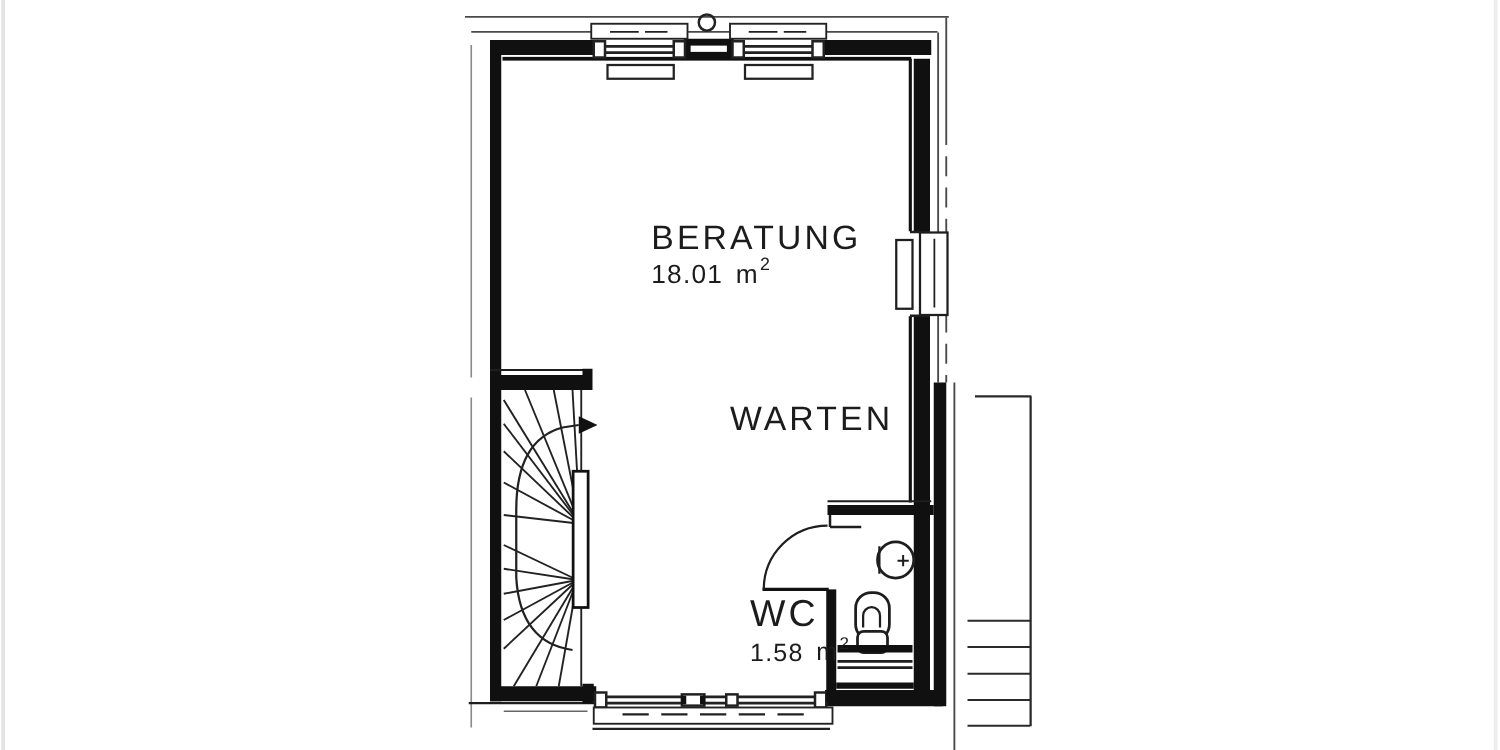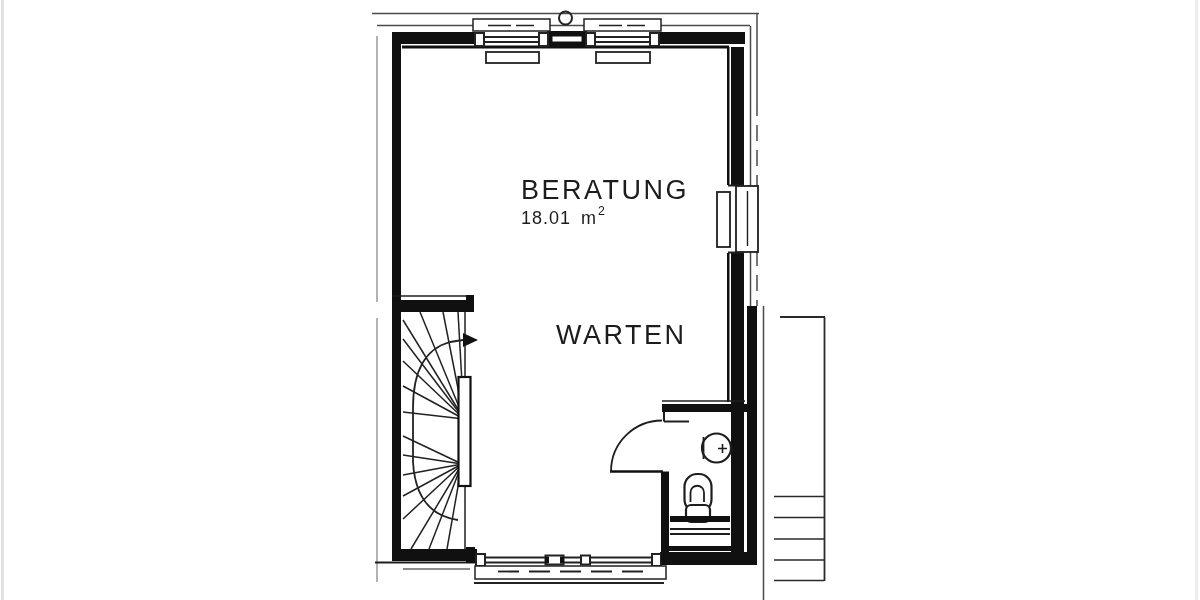--- a/index.html
+++ b/index.html
@@ -3,21 +3,21 @@
 <meta charset="utf-8">
 <style>
   html,body{margin:0;padding:0;background:#ffffff;}
   .stage{position:relative;width:1200px;height:600px;background:#ffffff;overflow:hidden;
          font-family:"Liberation Sans", sans-serif;}
   svg{position:absolute;left:0;top:0;}
   .room-label{position:absolute;color:#1c1c1c;line-height:1.05;white-space:nowrap;}
   .room-name{letter-spacing:2.5px;font-weight:400;}
   .room-area{letter-spacing:1px;font-weight:400;}
   .lbl-beratung .room-name,.lbl-warten .room-name{font-size:27px;}
-  .lbl-beratung .room-area,.lbl-warten .room-area{font-size:18px;margin-top:3px;}
+  .lbl-beratung .room-area,.lbl-warten .room-area{font-size:21px;margin-top:3px;}
   .lbl-wc .room-name{font-size:30px;}
   .lbl-wc .room-area{font-size:20px;margin-top:2px;}
   .unit{margin-left:10px;}
   sup.exp{font-size:0.68em;position:relative;top:-2px;left:1px;}
 </style>
 </head>
 <body>
 
 <div class="stage">
 
@@ -160,18 +160,22 @@
           <path d="M 774 580.5 H 824"></path>
       </g>
     </g>
   </svg>
 
   <div class="room-label lbl-beratung" style="left:521px;top:176px;">
     <div class="room-name">BERATUNG</div>
     <div class="room-area"><span>18.01</span><span class="unit"><span>m</span><sup class="exp">2</sup></span></div>
   </div>
 
-  <div class="room-label lbl-warten" style="left:556px;top:321px;">
+  <div class="room-label lbl-warten" style="left:584px;top:321px;">
     <div class="room-name">WARTEN</div>
   </div>
 
+  <div class="room-label lbl-wc" style="left:600px;top:476px;">
+    <div class="room-name">WC</div>
+    <div class="room-area"><span>1.58</span><span class="unit"><span>m</span><sup class="exp">2</sup></span></div>
+  </div>
 
 </div>
 
 </body></html>

